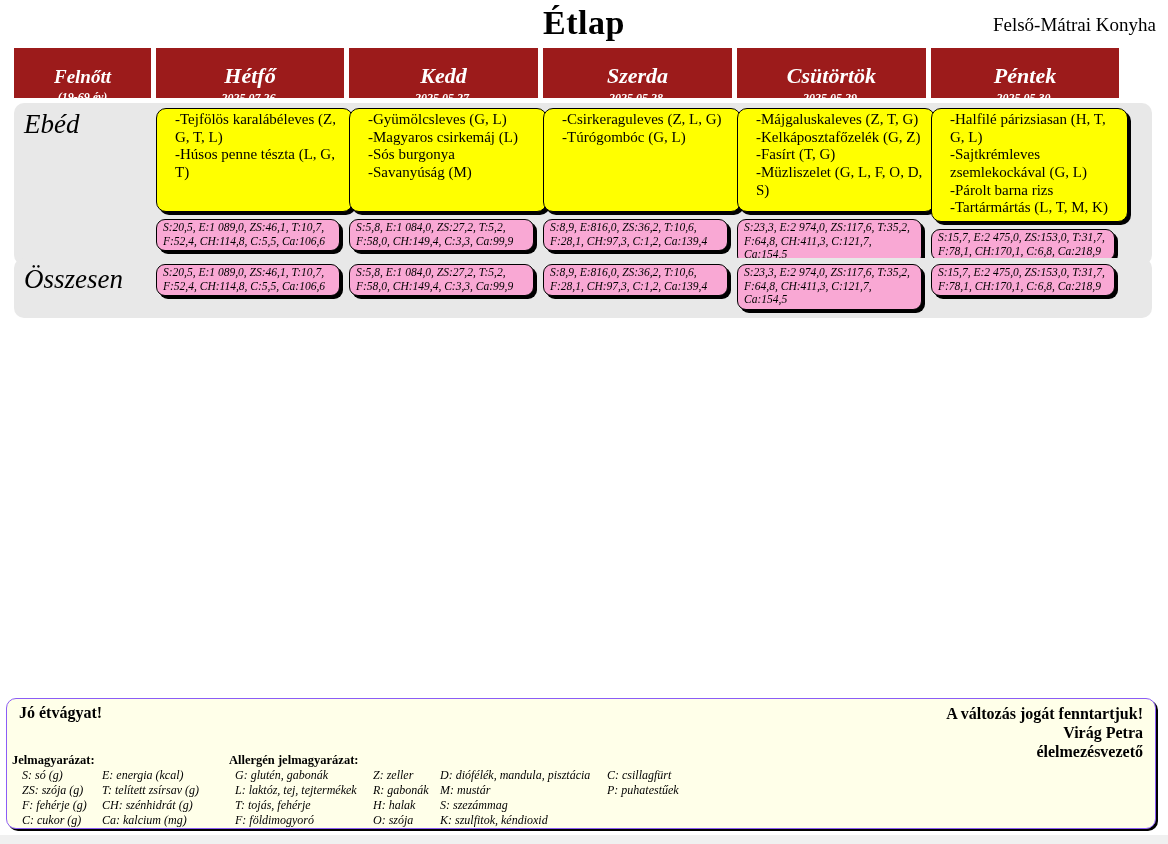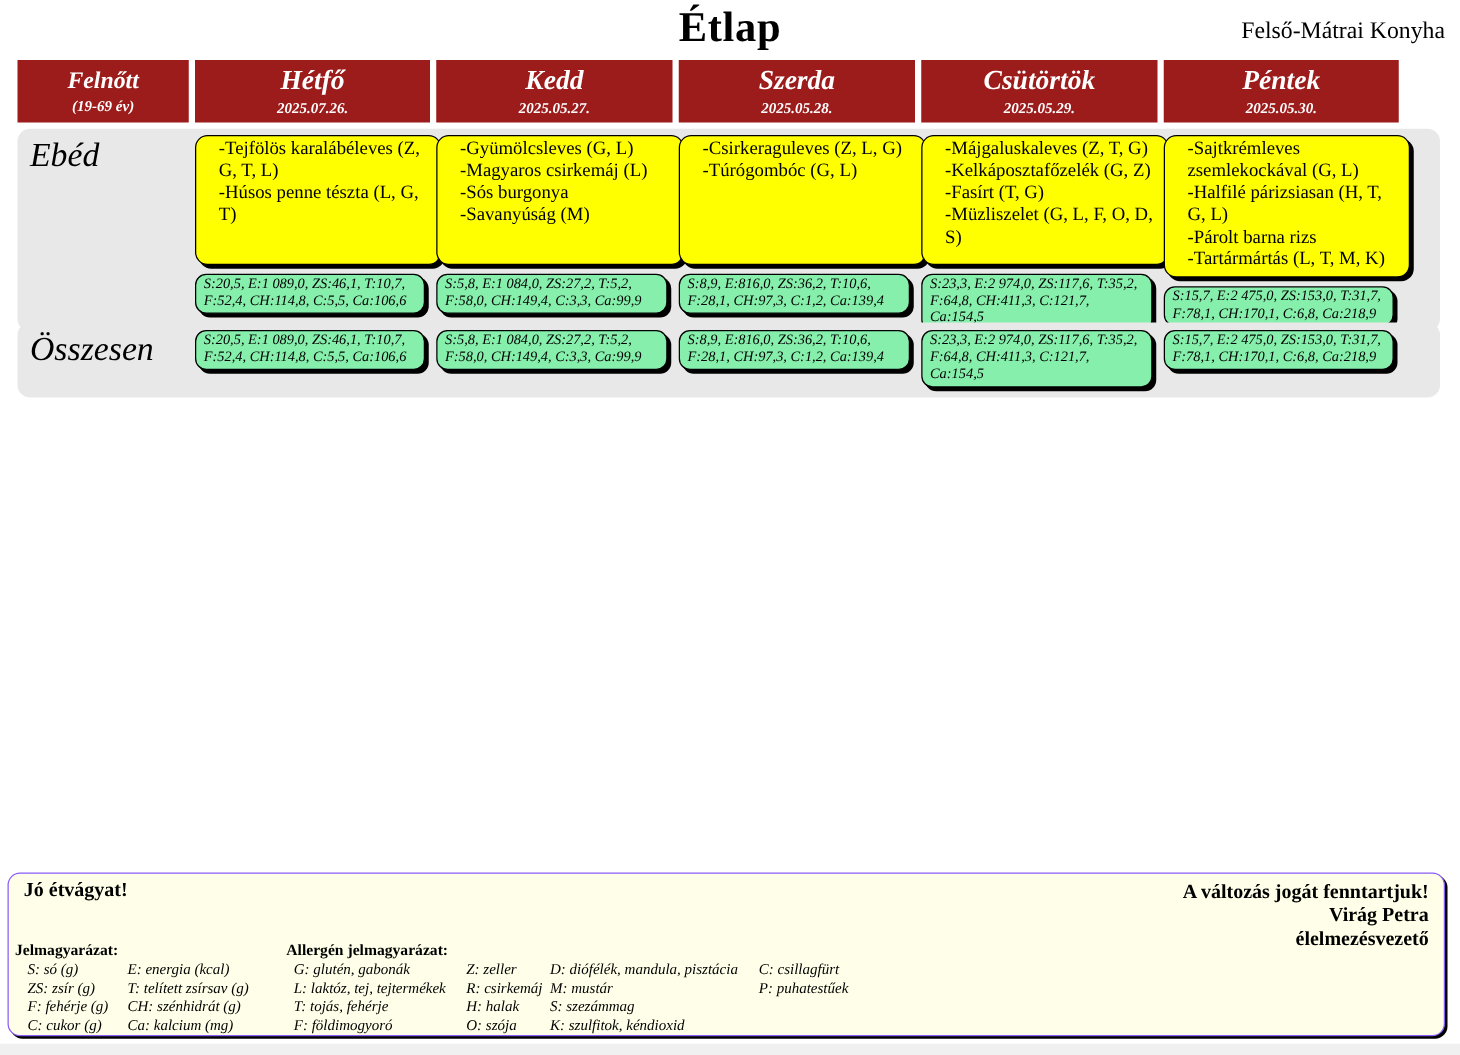--- a/index.html
+++ b/index.html
@@ -9,38 +9,38 @@
   .title{position:absolute;top:4px;left:0;right:0;text-align:center;
          font-size:34px;font-weight:bold;letter-spacing:.5px;}
   .kitchen{position:absolute;top:14px;right:12px;font-size:19px;}
 
   .grid{display:grid;grid-template-columns:137px 188px 189px 189px 189px 188px;
         column-gap:5px;}
 
   
   .header-row{position:absolute;left:14px;top:48px;}
   .hcell{background:#9C1B1B;color:#fff;text-align:center;height:50px;
-         font-style:italic;font-weight:bold;padding-top:1px;box-sizing:border-box;}
+         font-style:italic;font-weight:bold;padding-top:13px;box-sizing:border-box;}
   .hcell .day{font-size:22px;line-height:30px;}
   .hcell .date{font-size:12px;line-height:14px;}
   .hcell .grp{font-size:19px;line-height:26px;margin-top:3px;}
   .hcell .grpsub{font-size:12px;line-height:14px;}
 
   
   .band{position:absolute;left:14px;width:1138px;background:#E8E8E8;border-radius:10px;}
   .band-ebed{top:103px;min-height:147px;}
   .band-total{top:258px;min-height:46px;}
   .row-label{font-style:italic;font-size:27px;padding:6px 0 0 10px;}
 
   .daycol{display:flex;flex-direction:column;padding-top:5px;}
   .menu-box{background:#FFFF00;border:1px solid #000;border-radius:10px;
             box-shadow:3px 3px 0 #000;padding:2px 5px 4px 18px;
             width:calc(100% - 16px);min-height:96px;
             font-size:15px;line-height:1.18;}
-  .nut-box{margin-top:7px;background:#86efac;border:1px solid #000;border-radius:9px;
+  .nut-box{margin-top:7px;background:#f9a8d4;border:1px solid #000;border-radius:9px;
            box-shadow:3px 3px 0 #000;padding:1px 6px 2px 6px;
            width:calc(100% - 18px);
            font-style:italic;font-size:11.5px;line-height:1.18;}
   .band-total .nut-box{margin-top:0;}
   .band-total .daycol{padding-top:6px;padding-bottom:8px;}
 
   
   .footer-panel{position:absolute;left:6px;top:698px;width:1150px;height:131px;
                 background:#FFFFE9;border:1px solid #8b5cf6;border-radius:10px;
                 box-shadow:2px 2px 0 #000;box-sizing:border-box;}
@@ -125,22 +125,22 @@
           <div class="menu-item">-Májgaluskaleves (Z, T, G)</div>
           <div class="menu-item">-Kelkáposztafőzelék (G, Z)</div>
           <div class="menu-item">-Fasírt  (T, G)</div>
           <div class="menu-item">-Müzliszelet  (G, L, F, O, D, S)</div>
         </div>
         <div class="nut-box">S:23,3, E:2 974,0, ZS:117,6, T:35,2, F:64,8, CH:411,3, C:121,7, Ca:154,5</div>
       </div>
 
       <div class="daycol">
         <div class="menu-box">
+          <div class="menu-item">-Halfilé párizsiasan (H, T, G, L)</div>
           <div class="menu-item">-Sajtkrémleves zsemlekockával (G, L)</div>
-          <div class="menu-item">-Halfilé párizsiasan (H, T, G, L)</div>
           <div class="menu-item">-Párolt barna rizs</div>
           <div class="menu-item">-Tartármártás (L, T, M, K)</div>
         </div>
         <div class="nut-box">S:15,7, E:2 475,0, ZS:153,0, T:31,7, F:78,1, CH:170,1, C:6,8, Ca:218,9</div>
       </div>
     </div>
   </div>
 
   <div class="band band-total">
     <div class="grid">
@@ -167,41 +167,41 @@
     <div class="bon">Jó étvágyat!</div>
     <div class="sig">
       <div>A változás jogát fenntartjuk!</div>
       <div>Virág Petra</div>
       <div>élelmezésvezető</div>
     </div>
 
     <div class="lg-title lg-t1">Jelmagyarázat:</div>
     <div class="lg-col lg-c1">
       <div>S: só (g)</div>
-      <div>ZS: zsír (g)</div>
+      <div>ZS: szója (g)</div>
       <div>F: fehérje (g)</div>
       <div>C: cukor (g)</div>
     </div>
     <div class="lg-col lg-c2">
       <div>E: energia (kcal)</div>
       <div>T: telített zsírsav (g)</div>
       <div>CH: szénhidrát (g)</div>
       <div>Ca: kalcium (mg)</div>
     </div>
 
     <div class="lg-title lg-t2">Allergén jelmagyarázat:</div>
     <div class="lg-col lg-a1">
       <div>G: glutén, gabonák</div>
       <div>L: laktóz, tej, tejtermékek</div>
       <div>T: tojás, fehérje</div>
       <div>F: földimogyoró</div>
     </div>
     <div class="lg-col lg-a2">
       <div>Z: zeller</div>
-      <div>R: csirkemáj</div>
+      <div>R: gabonák</div>
       <div>H: halak</div>
       <div>O: szója</div>
     </div>
     <div class="lg-col lg-a3">
       <div>D: diófélék, mandula, pisztácia</div>
       <div>M: mustár</div>
       <div>S: szezámmag</div>
       <div>K: szulfitok, kéndioxid</div>
     </div>
     <div class="lg-col lg-a4">

